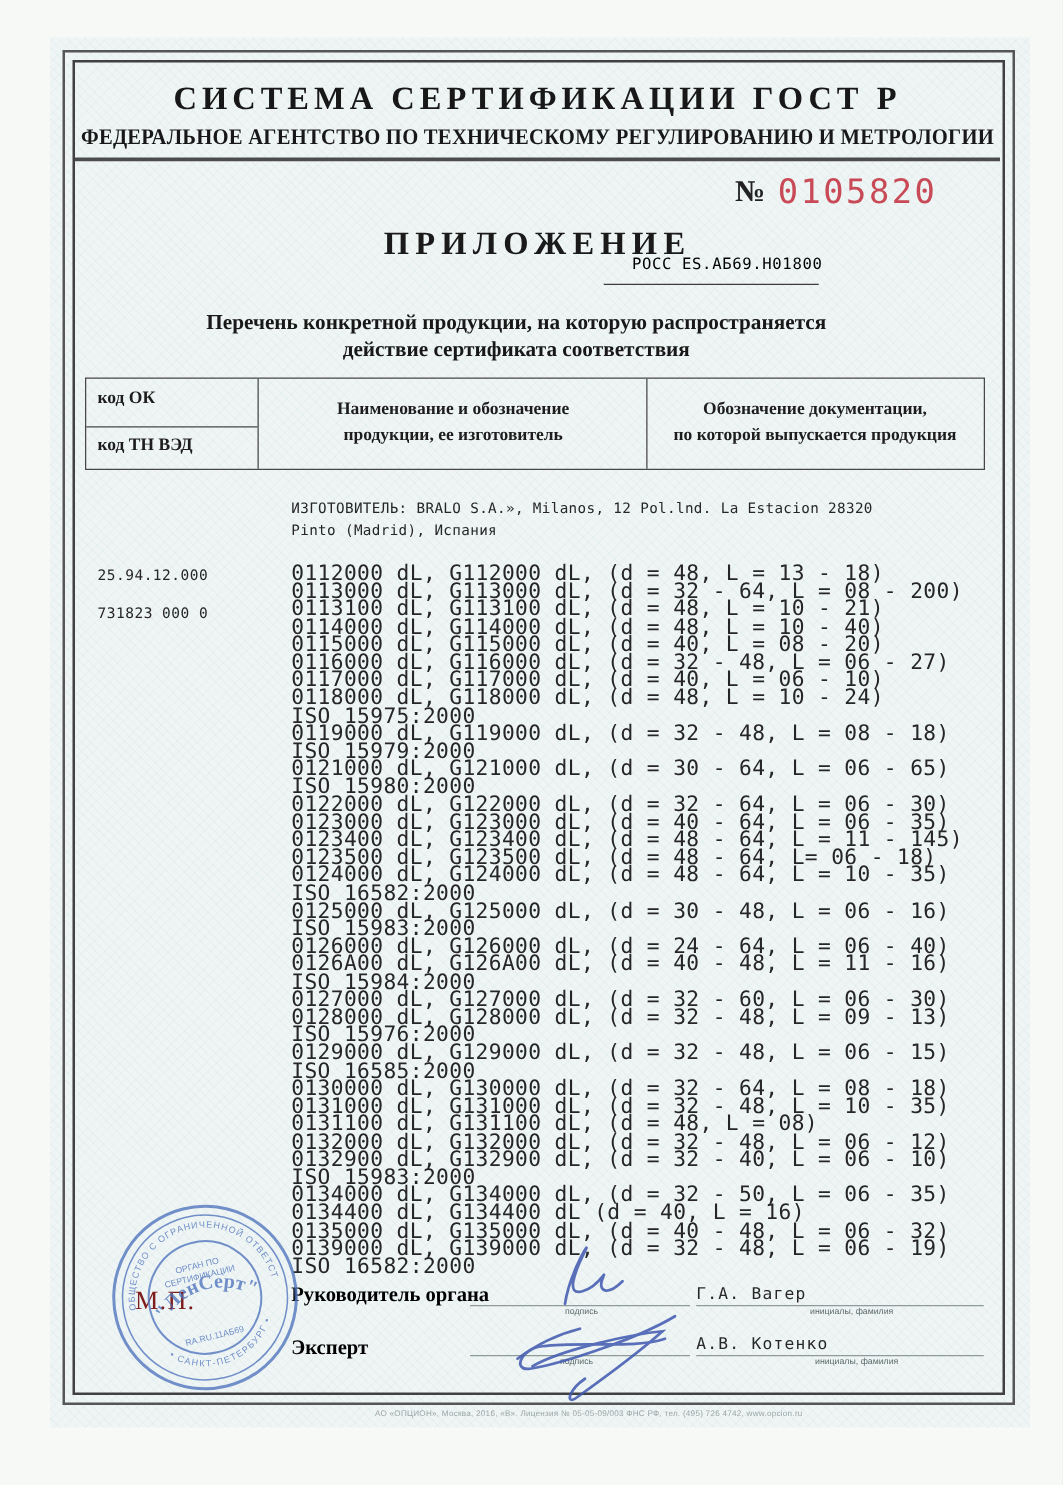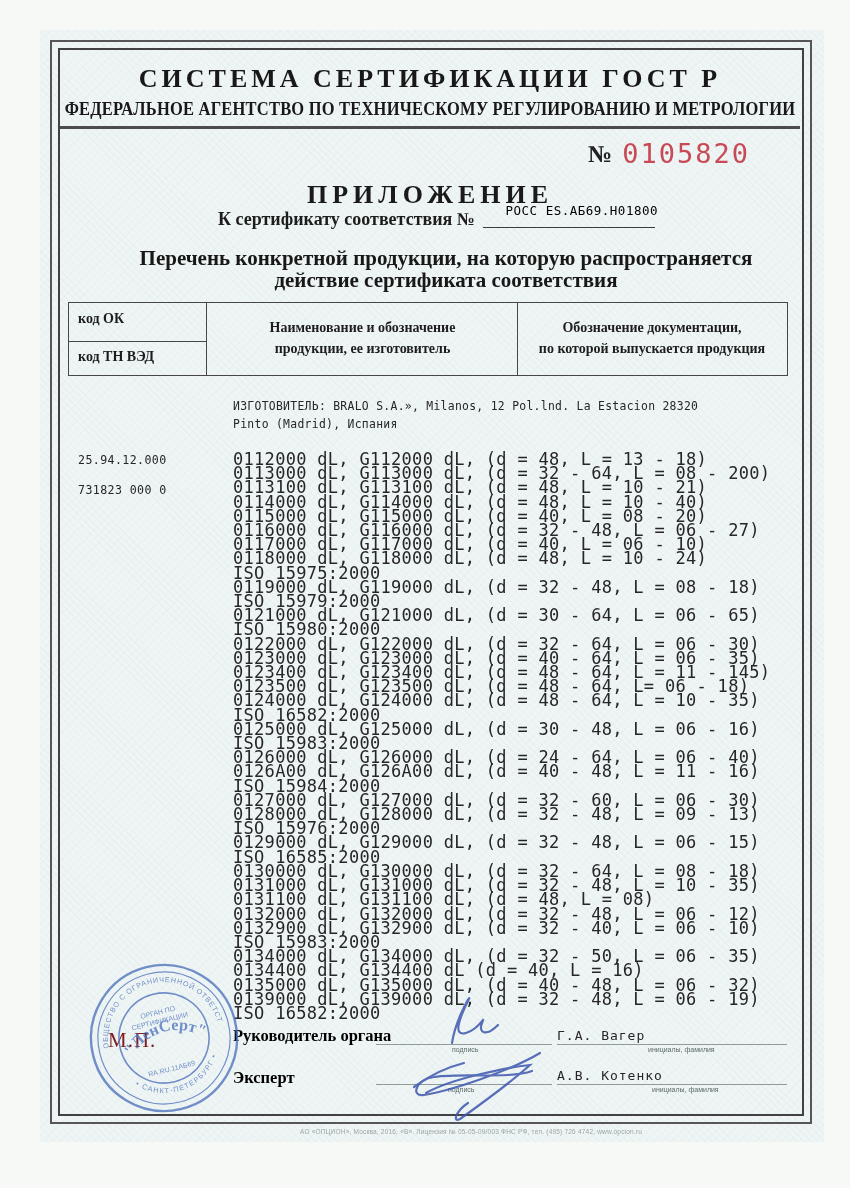--- a/index.html
+++ b/index.html
@@ -42,22 +42,22 @@
   }
 
   .tocert{position:absolute;left:218px;top:209px;font-weight:bold;font-size:18px;white-space:nowrap;}
   .certnum{
     position:absolute;left:488px;top:203px;width:170px;text-align:right;
     font-family:"DejaVu Sans Mono", monospace;font-size:12.5px;color:#000000;letter-spacing:0.5px;
   }
   .certnum-line{position:absolute;left:483px;top:227px;width:172px;border-top:1.3px solid #3c3c3c;}
 
   .subtitle{
-    position:absolute;left:76px;top:247px;width:740px;text-align:center;
-    font-weight:bold;font-size:21px;line-height:22px;white-space:pre-line;color:#181818;
+    position:absolute;left:43px;top:247px;width:740px;text-align:center;
+    font-weight:bold;font-size:17px;line-height:22px;white-space:pre-line;color:#181818;
   }
 
   
   .tbl{position:absolute;left:68px;top:302px;width:718px;height:72px;border:1.6px solid #474747;}
   .tbl .v1{position:absolute;left:137px;top:0;height:100%;border-left:1.4px solid #474747;}
   .tbl .v2{position:absolute;left:448px;top:0;height:100%;border-left:1.4px solid #474747;}
   .tbl .h1{position:absolute;left:0;top:38px;width:137px;border-top:1.4px solid #474747;}
   .cell{position:absolute;font-weight:bold;font-size:14px;color:#1d1d1d;}
   .c-ok{left:9px;top:8px;}
   .c-tnved{left:9px;top:46px;}
@@ -115,21 +115,20 @@
   <div class="sys-title">СИСТЕМА СЕРТИФИКАЦИИ ГОСТ Р</div>
   <div class="agency">ФЕДЕРАЛЬНОЕ АГЕНТСТВО ПО ТЕХНИЧЕСКОМУ РЕГУЛИРОВАНИЮ И МЕТРОЛОГИИ</div>
   <div class="top-rule"></div>
 
   <div class="doc-number">
     <span class="nsign">№</span><span class="digits">0105820</span>
   </div>
 
   <div class="doc-title">ПРИЛОЖЕНИЕ</div>
 
-  <div class="tocert">К сертификату соответствия №</div>
   <div class="certnum">РОСС ES.АБ69.Н01800</div>
   <div class="certnum-line"></div>
 
   <div class="subtitle">Перечень конкретной продукции,  на которую распространяется
 действие сертификата соответствия</div>
 
   <div class="tbl">
     <div class="v1"></div>
     <div class="v2"></div>
     <div class="h1"></div>

